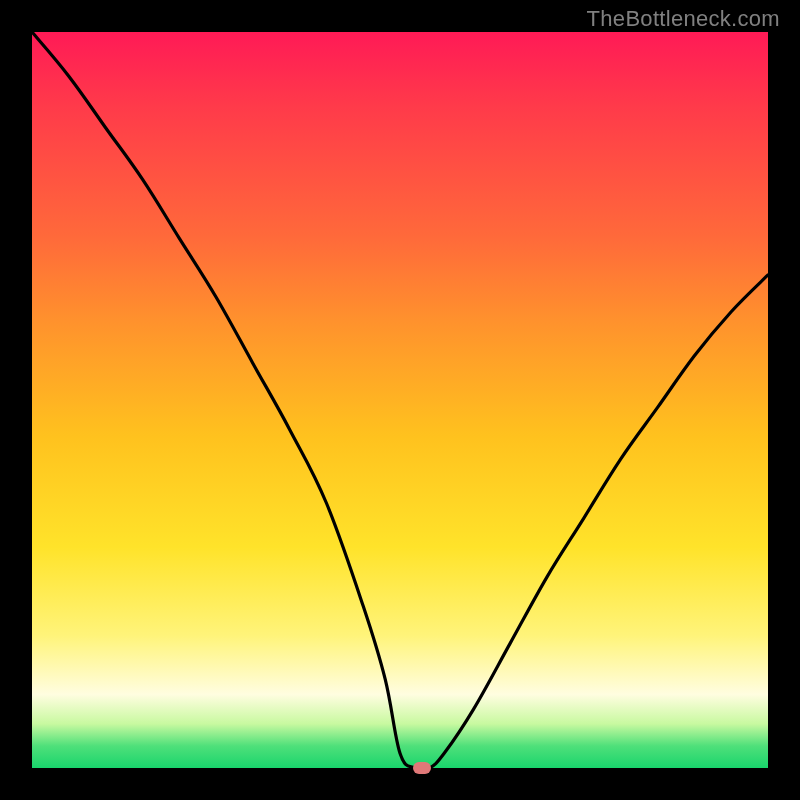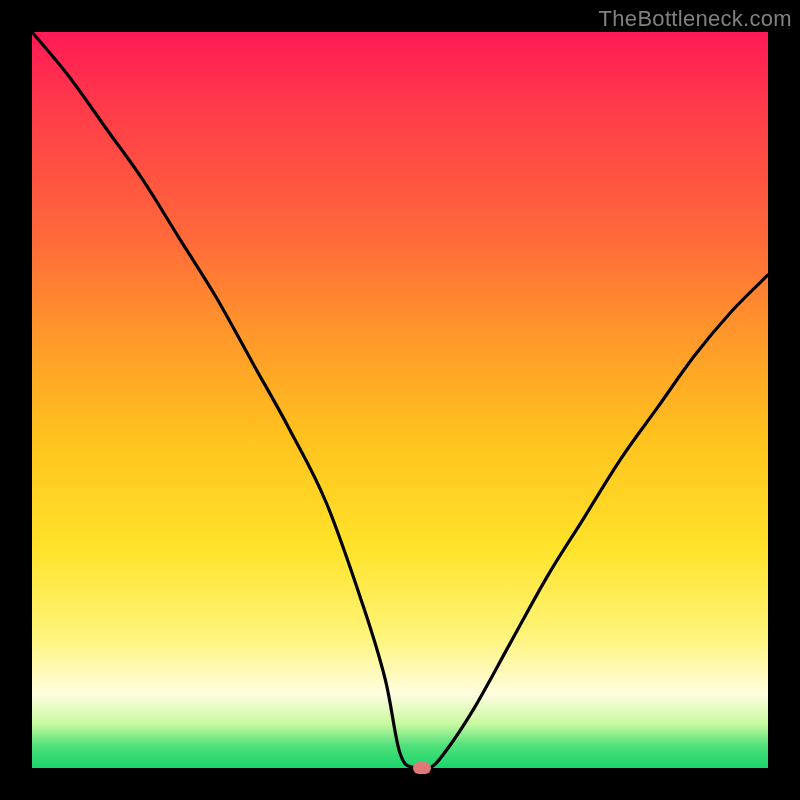--- a/index.html
+++ b/index.html
@@ -35,21 +35,21 @@
       #fff47a 82%,
       #fffde0 90%,
       #c8f9a0 94%,
       #4fe07a 97%,
       #19d56c 100%
     );
   }
   .watermark {
     position: absolute;
     top: 6px;
-    right: 8px;
+    right: 20px;
     color: #808080;
     font-size: 22px;
     letter-spacing: 0.3px;
     font-weight: 500;
   }
   svg.curve {
     position: absolute;
     left: 0;
     top: 0;
     width: 736px;

